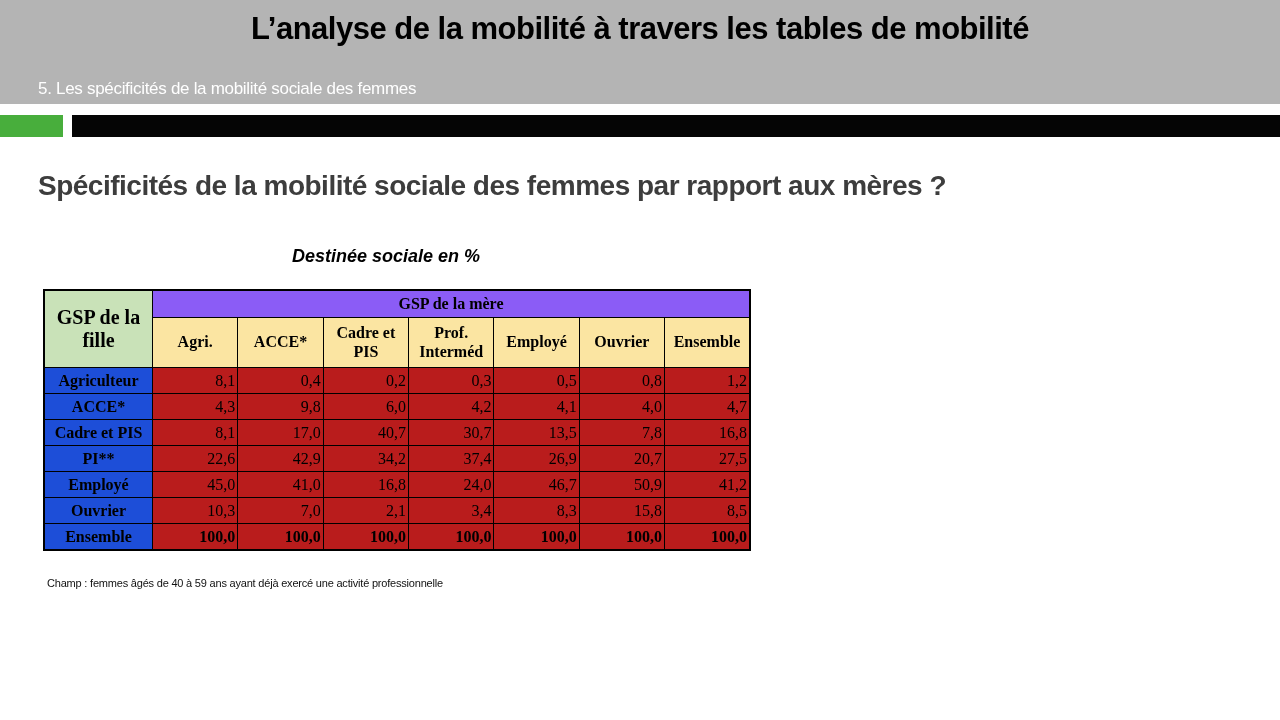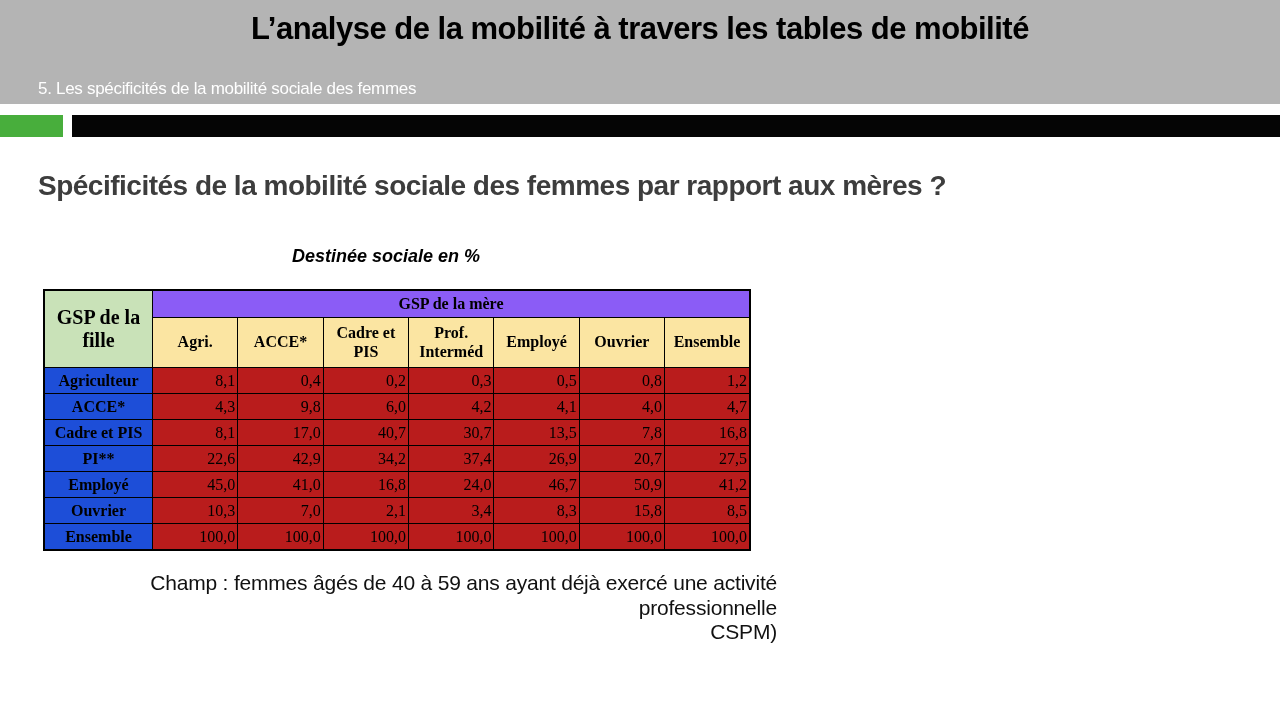--- a/index.html
+++ b/index.html
@@ -53,26 +53,25 @@
     background:#8b5cf6; font-weight:bold; font-size:16px; height:26px;
   }
   th.colhead {
     background:#fbe5a2; font-weight:bold; font-size:16px; height:49px;
     white-space:pre-line; line-height:1.15;
   }
   th.rowhead {
     background:#1d4ed8; font-weight:bold; font-size:16px; height:25px;
   }
   table.mobility td { background:#b91c1c; font-size:16px;text-align:right; }
-  tr.bold-row td { font-weight:normal;margin-top:24px; }
+  tr.bold-row td { font-weight:bold;margin-top:24px; }
   .notes {
     position:absolute; left:47px; top:571px; width:730px;
-    color:#111111; font-size:21px; line-height:24.5px;
+    color:#111111; font-size:11px; line-height:24.5px;
     letter-spacing:-0.2px;
-    text-align:right;
   }
 </style>
 </head>
 <body>
 
 <div class="slide">
 
   <header class="band">
     <div class="band-title">L’analyse de la mobilité à travers les tables de mobilité</div>
     <div class="band-subtitle">5. Les spécificités de la mobilité sociale des femmes</div>
@@ -172,16 +171,15 @@
           <td>100,0</td>
           <td>100,0</td>
           <td>100,0</td>
           <td>100,0</td>
         </tr>
       </tbody>
   </table>
 
   <div class="notes">
     <div>Champ : femmes âgés de 40 à 59 ans ayant déjà exercé une activité professionnelle</div>
-    <div>CSPM)</div>
   </div>
 
 </div>
 
 </body></html>

